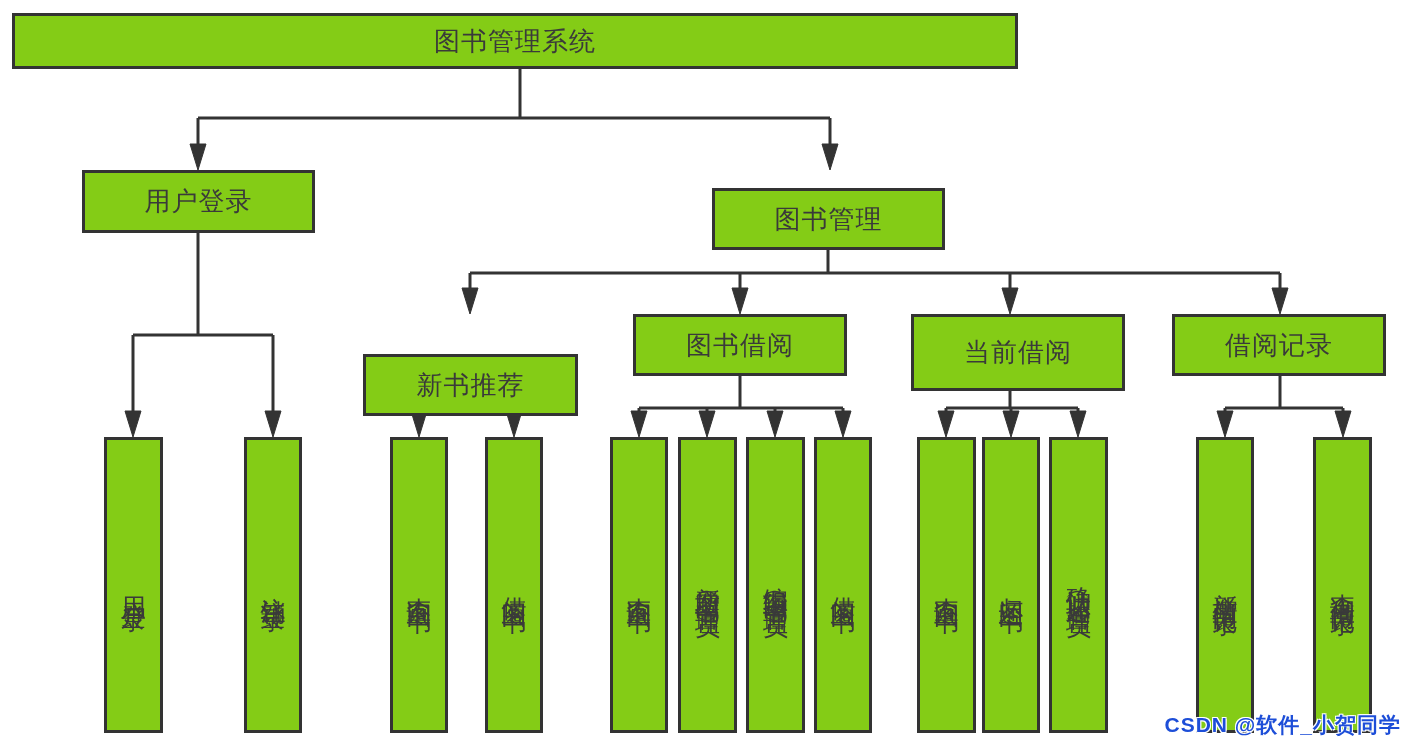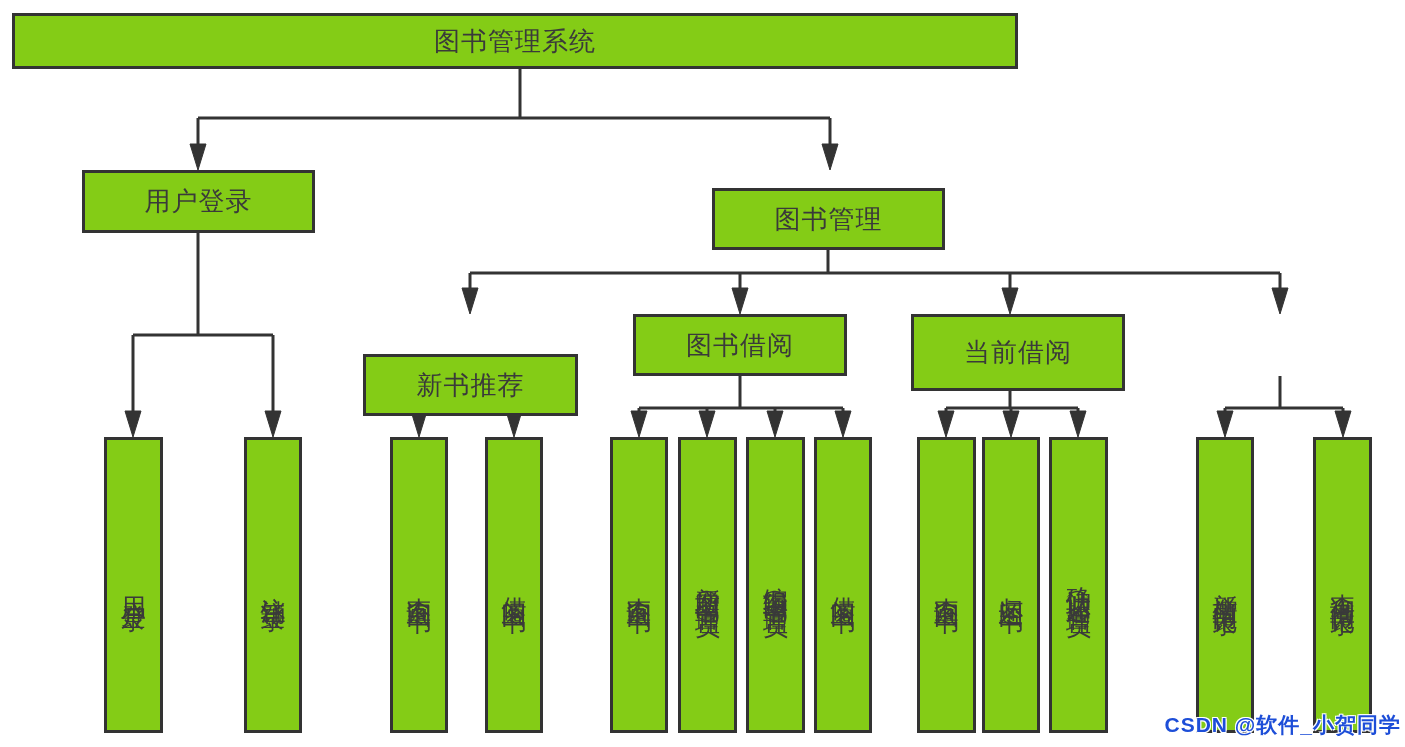--- a/index.html
+++ b/index.html
@@ -122,20 +122,23 @@
 
   <div class="node h-node" style="left:363px; top:314px; width:215px; height:62px;margin-top:40px;">
     <span>新书推荐</span>
   </div>
   <div class="node h-node" style="left:633px; top:314px; width:214px; height:62px;">
     <span>图书借阅</span>
   </div>
   <div class="node h-node" style="left:903px; top:314px; width:214px; height:77px;margin-left:8px;">
     <span>当前借阅</span>
   </div>
+  <div class="node h-node" style="left:1172px; top:314px; width:214px; height:62px;">
+    <span>借阅记录</span>
+  </div>
 
   <div class="node v-node" style="left:104px; top:437px; width:59px; height:296px;">
     <span class="vtext">用户登录</span>
   </div>
   <div class="node v-node" style="left:244px; top:437px; width:58px; height:296px;">
     <span class="vtext">注销登录</span>
   </div>
 
   <div class="node v-node" style="left:390px; top:437px; width:58px; height:296px;">
     <span class="vtext">查询图书</span>

